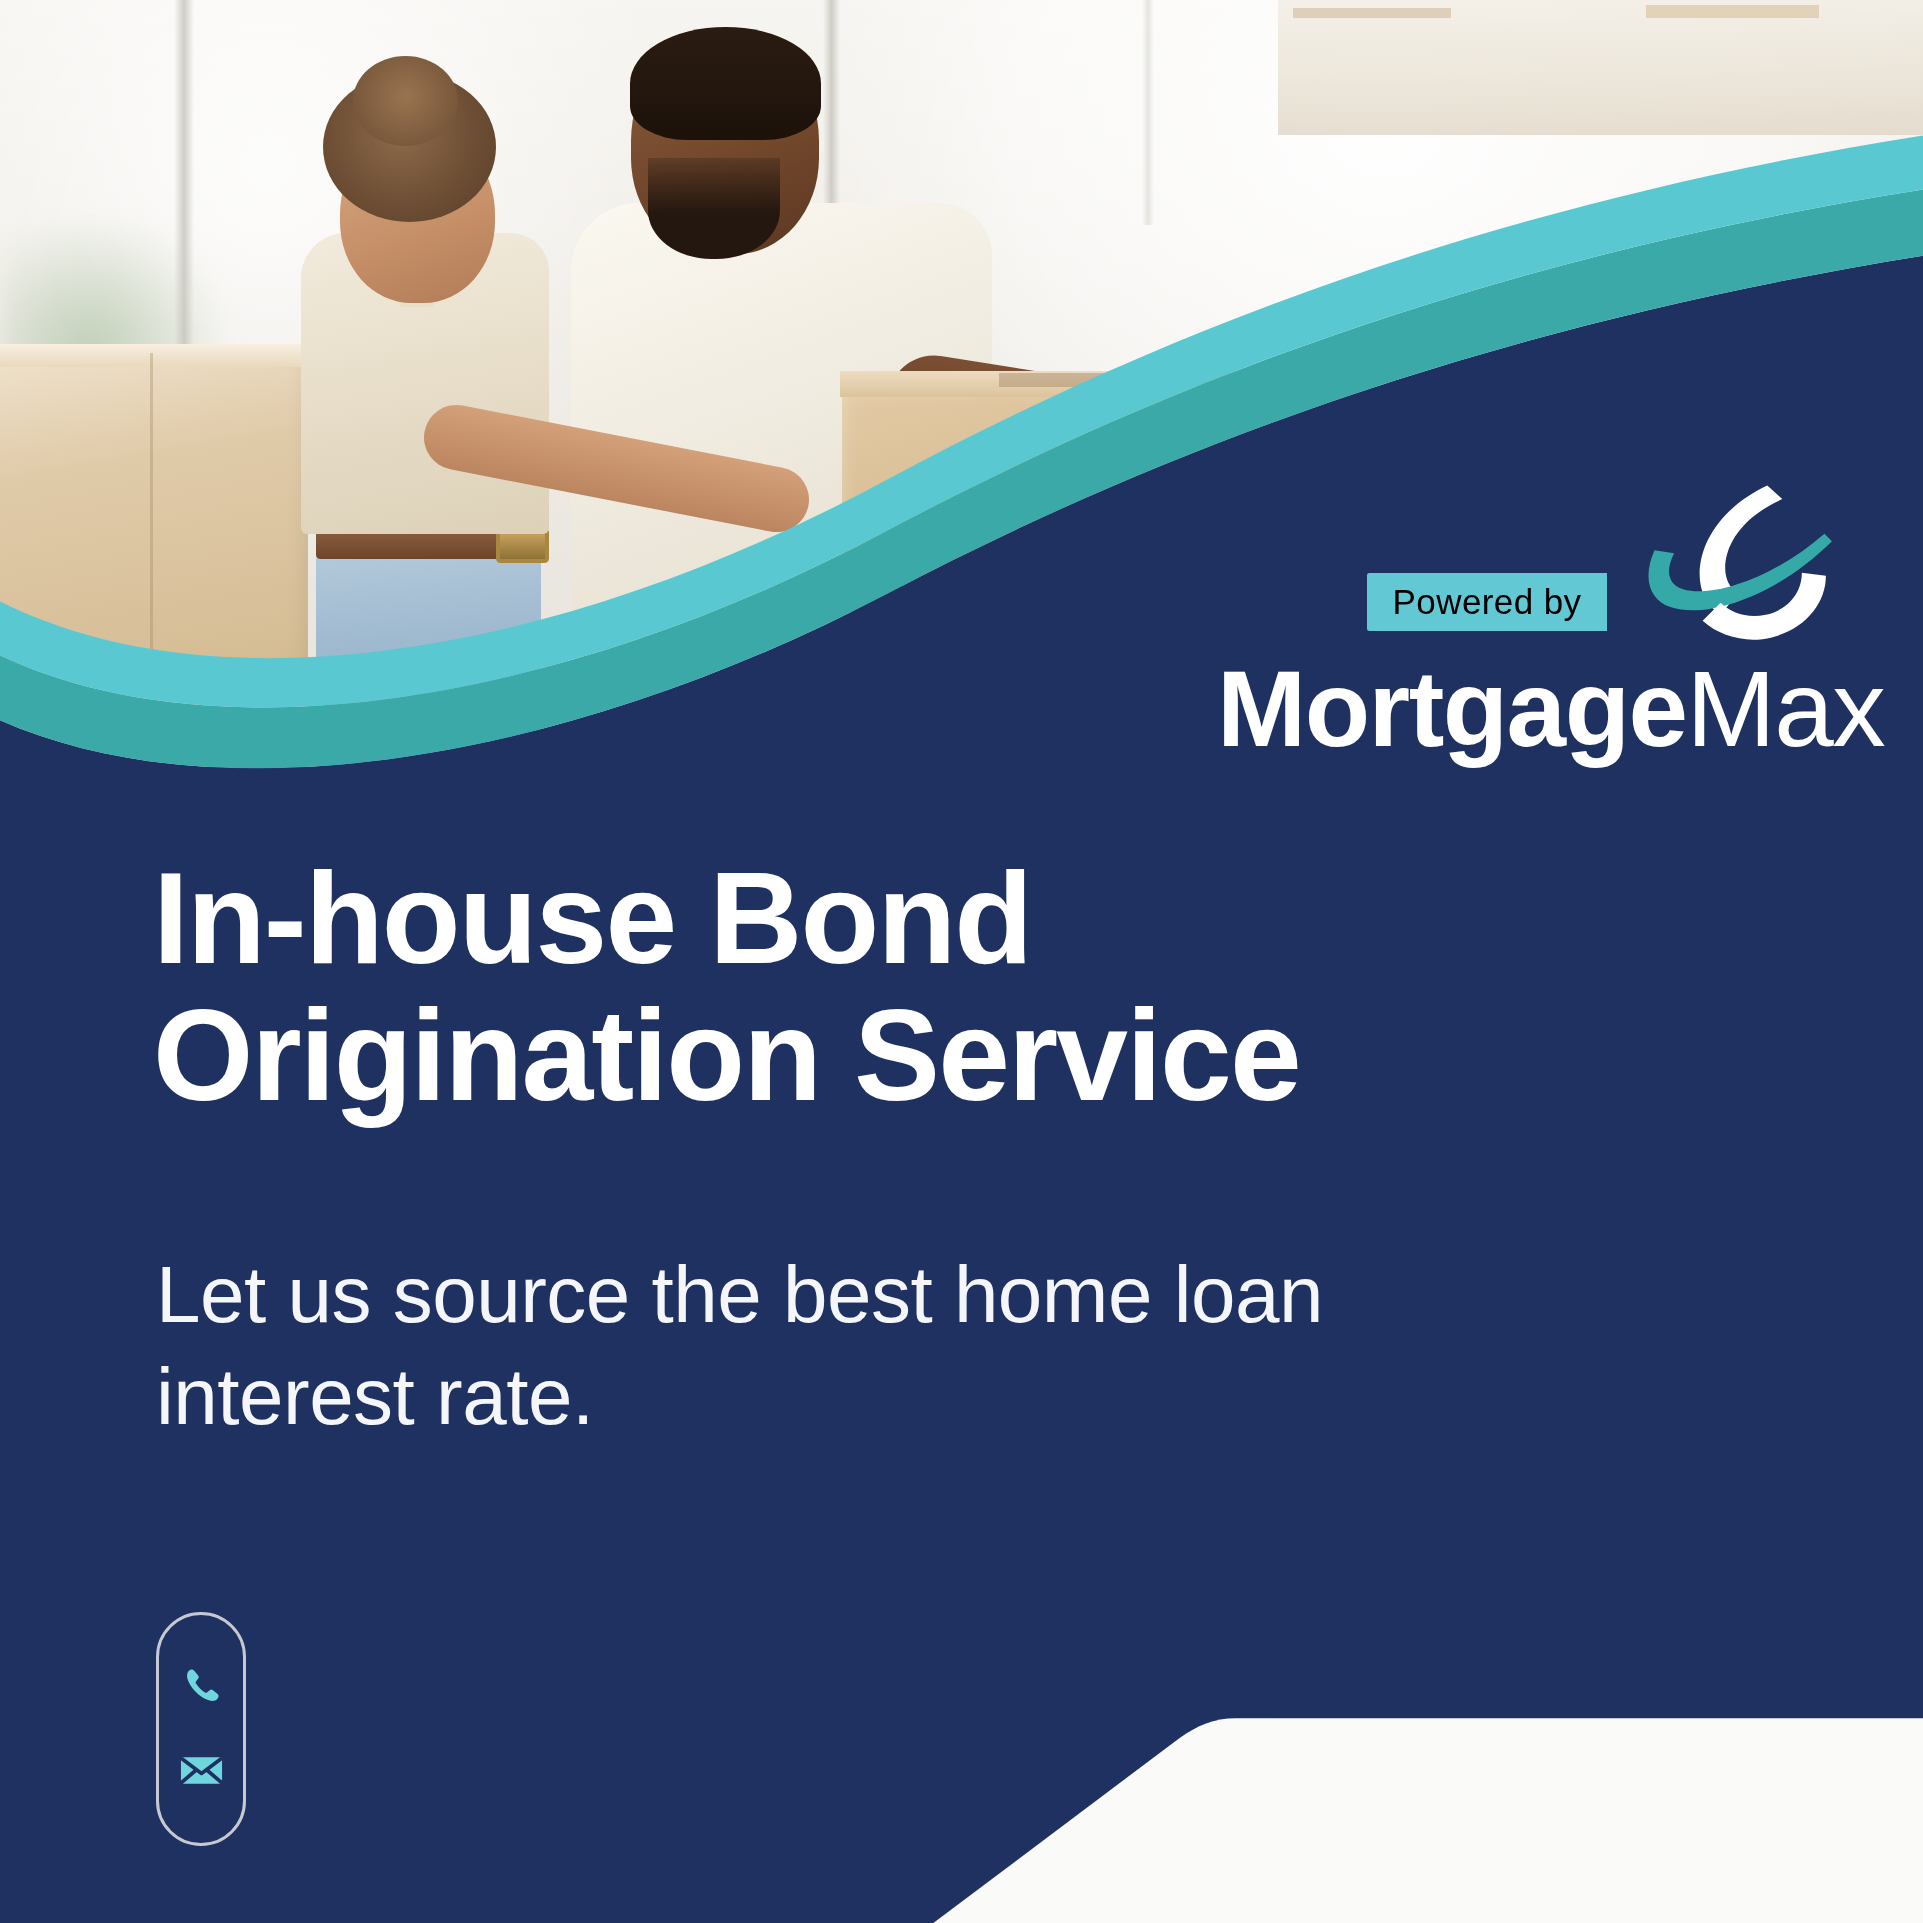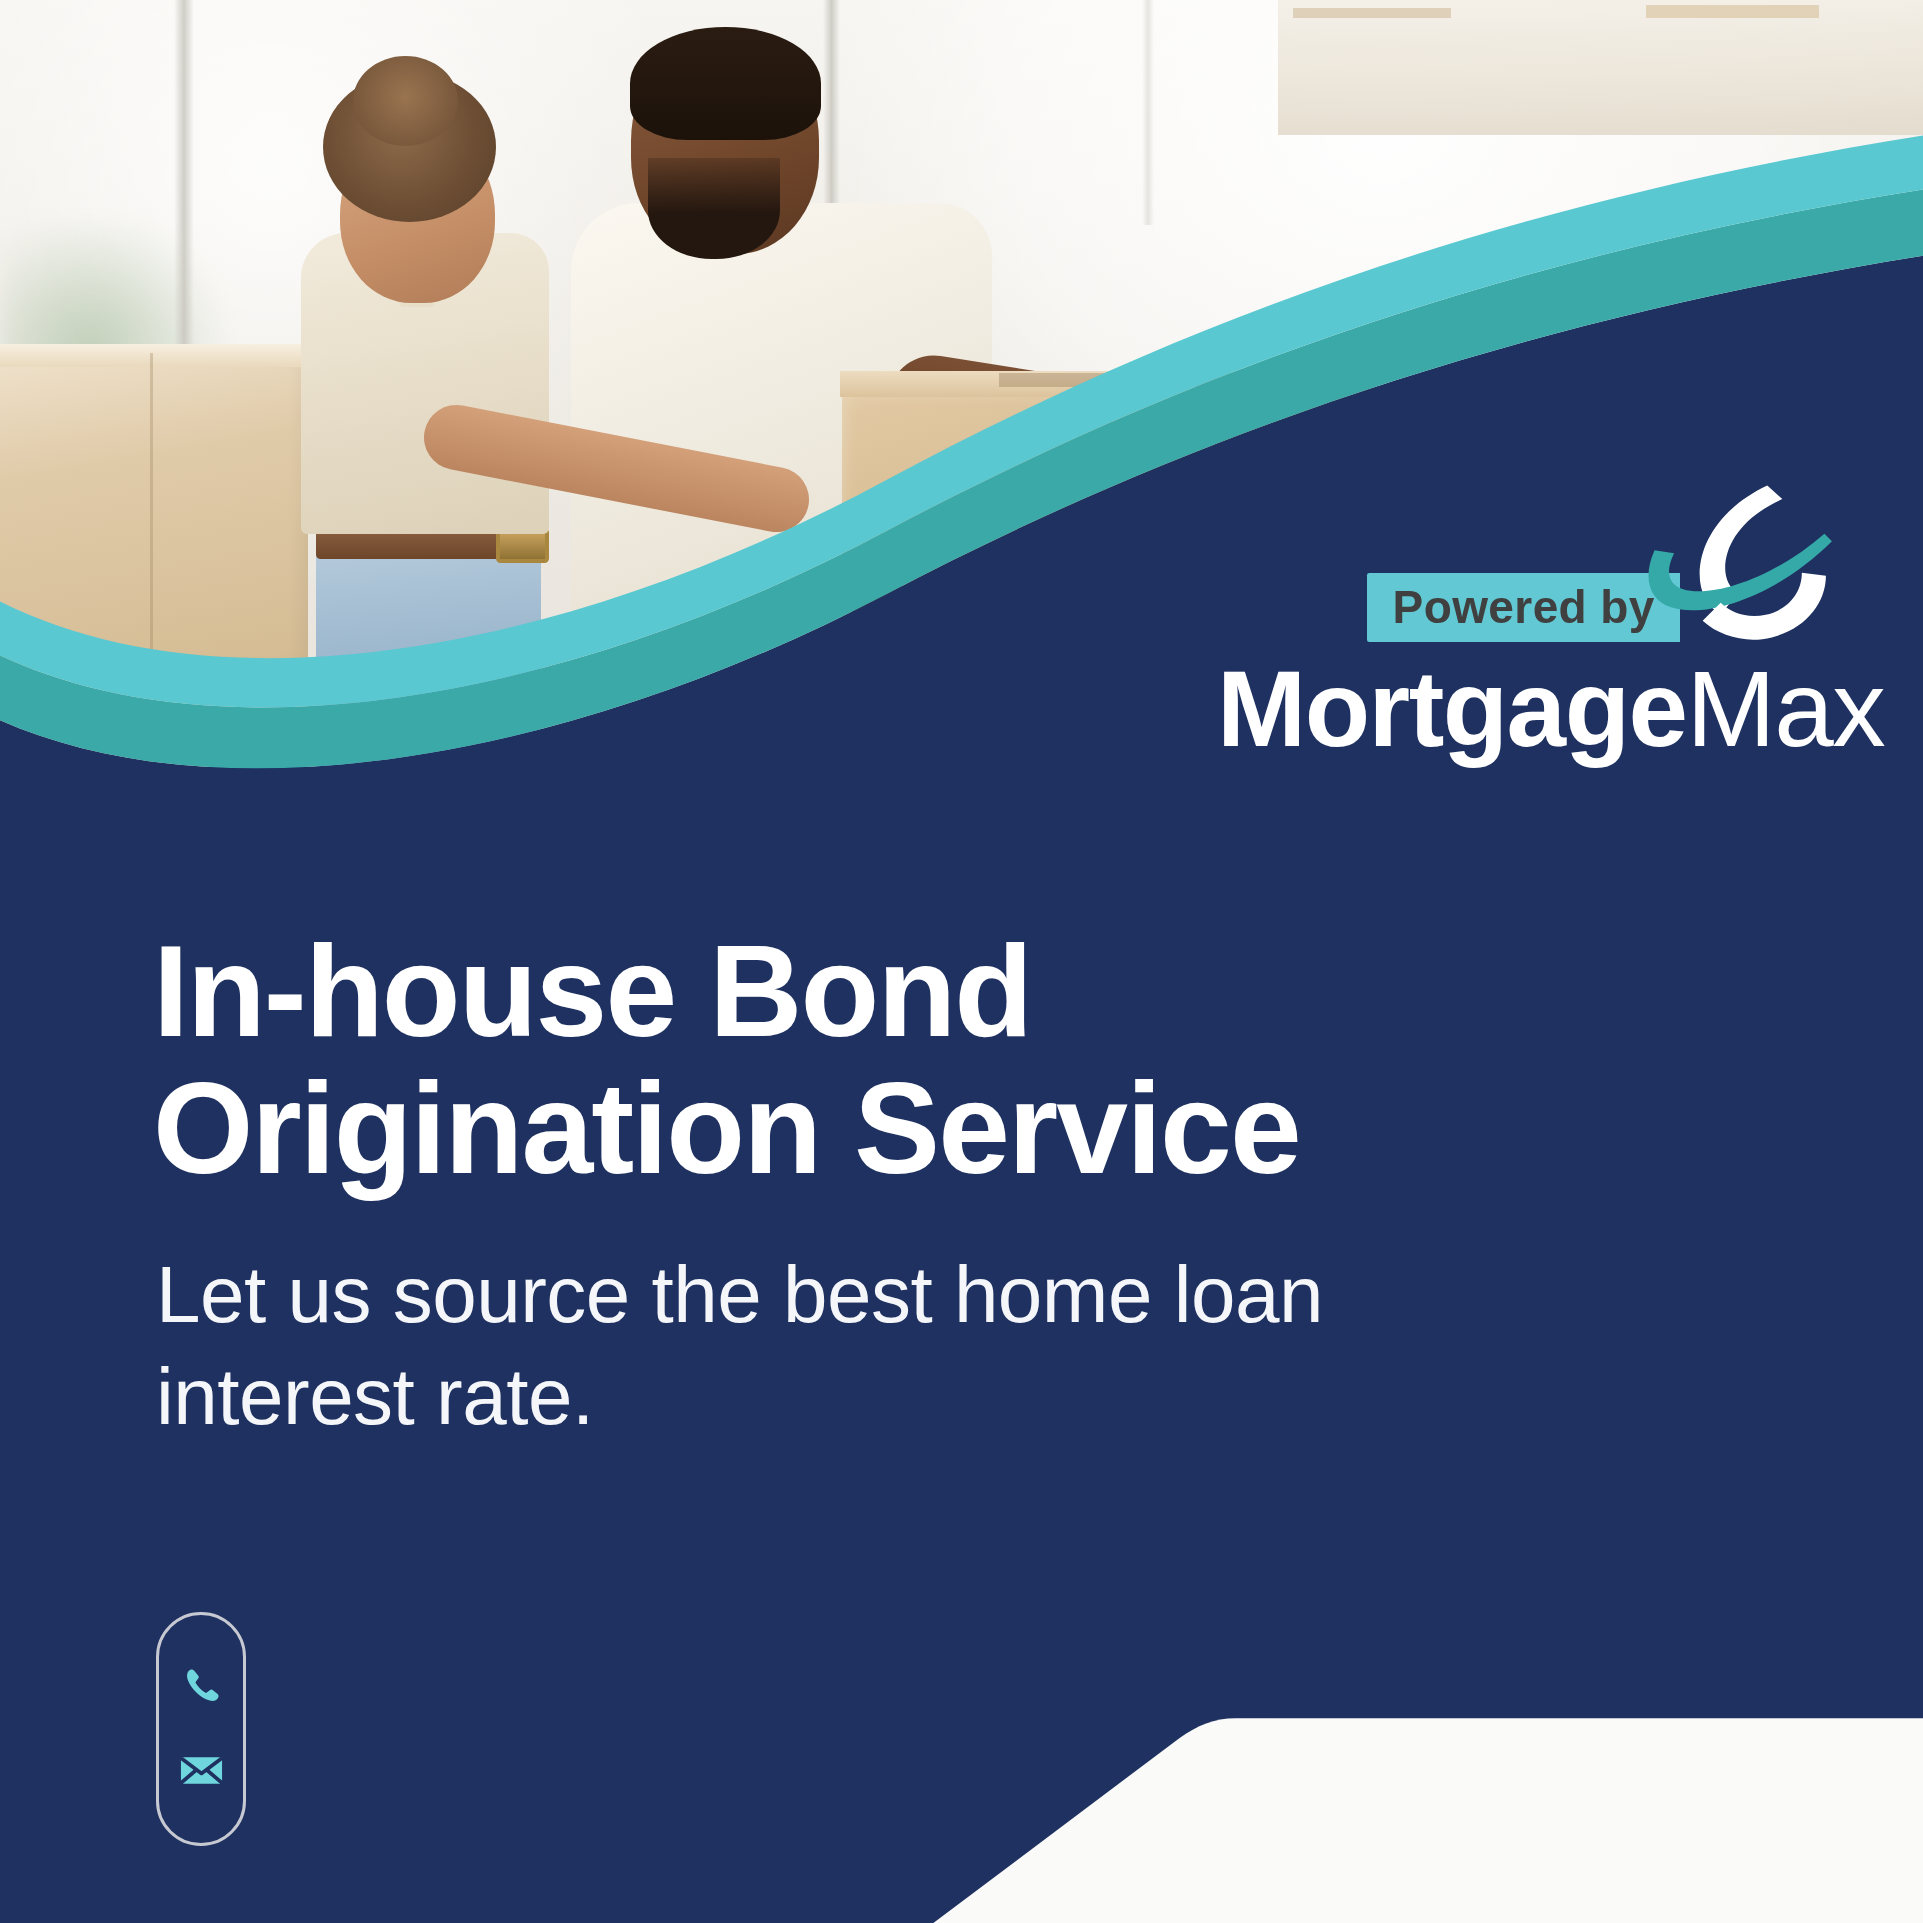--- a/index.html
+++ b/index.html
@@ -220,23 +220,23 @@
   }
   .logo-top {
     position: relative;
     height: 158px;
   }
   .powered-badge {
     position: absolute;
     left: 150px;
     top: 92px;
     background: #62c9d4;
-    color: #404040;
-    font-size: 46px;
-    font-weight: 700;
+    color: #000000;
+    font-size: 35px;
+    font-weight: 400;
     letter-spacing: 0.4px;
     padding: 10.5px 25.6px 12px 25.6px;
     line-height: 1;
     white-space: nowrap;
     border-radius: 2.3px 0 0 2.3px;
   }
   .swoosh {
     position: absolute;
     left: 418px;
     top: 0px;
@@ -252,21 +252,21 @@
     white-space: nowrap;
     letter-spacing: -1.5px;
   }
   .wm-bold { font-weight: 700; }
   .wm-light { font-weight: 300; }
 
   
   .headline {
     position: absolute;
     left: 153px;
-    top: 923px;
+    top: 850px;
     width: 1623px;
     color: #ffffff;
     font-size: 129px;
     font-weight: 700;
     line-height: 1.06;
     letter-spacing: -1.9px;
   }
   .headline .hl-line { display: block; }
 
   .subhead {

